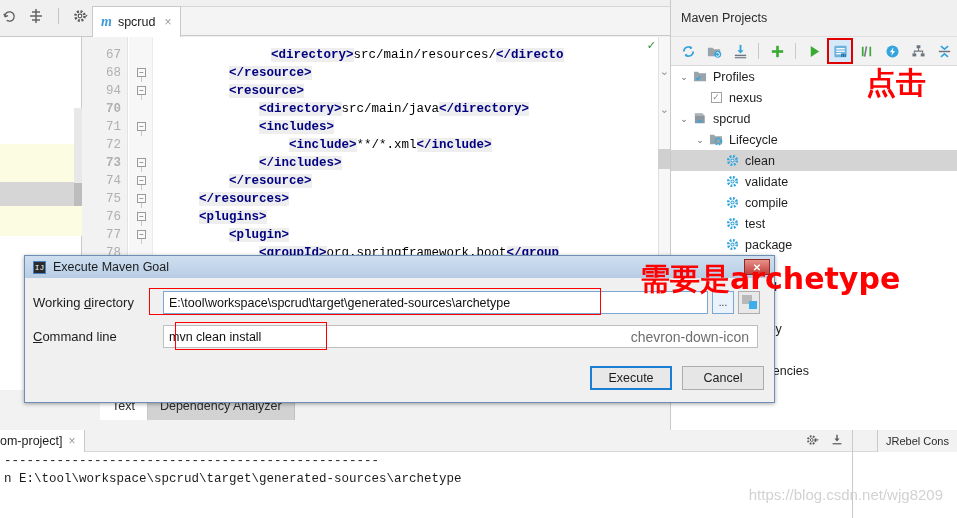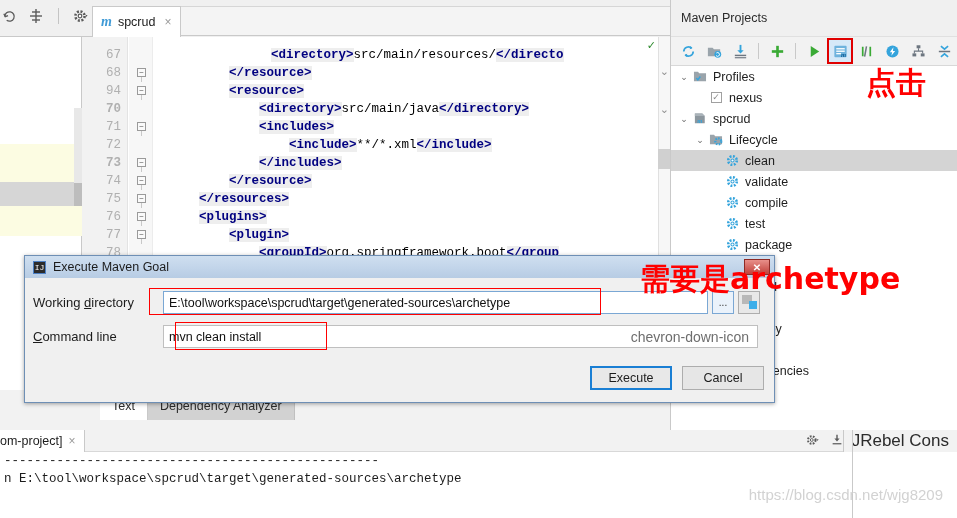--- a/index.html
+++ b/index.html
@@ -121,21 +121,21 @@
   .bot-tab-rest { position:absolute; left:0; top:0; height:29px; width:588px; background:#f2f2f2;}
 
   
   .console { position:absolute; left:0; top:430px; width:957px; height:88px; background:#ffffff; }
   .cons-tabbar { position:absolute; left:0; top:0; width:957px; height:22px; background:#f2f2f2; border-bottom:1px solid #d8d8d8;}
   .cons-tab { position:absolute; left:0; top:0; height:22px; padding:0 8px 0 0; background:#ffffff;
               display:flex; align-items:center; font-size:12.5px; color:#1c1c1c; border-right:1px solid #c9c9c9;}
   .cons-tab .xc { color:#9b9b9b; font-size:12px; margin-left:6px;}
   .cons-right { position:absolute; right:0; top:0; height:22px; display:flex; align-items:center; gap:10px; padding-right:8px;}
   .jrebel { position:absolute; right:0; top:0; height:22px; border-left:1px solid #c9c9c9; padding:0 8px;
-            display:flex; align-items:center; font-size:17px; color:#2b2b2b; background:#f2f2f2;}
+            display:flex; align-items:center; font-size:11px; color:#2b2b2b; background:#f2f2f2;}
   .cons-body { position:absolute; left:0; top:22px; width:957px; height:66px; background:#ffffff;
                font-family:"Liberation Mono", monospace; font-size:12.5px; color:#1c1c1c; }
   .cline { white-space:pre; line-height:18px; padding-left:4px; }
   .wm { position:absolute; right:14px; top:486px; color:#d2d2d2; font-size:15px; font-family:"Liberation Sans",sans-serif;}
   .vsplit { position:absolute; left:852px; top:430px; width:1px; height:88px; background:#c9c9c9;}
 </style>
 </head>
 <body>
 
 <div id="root">

